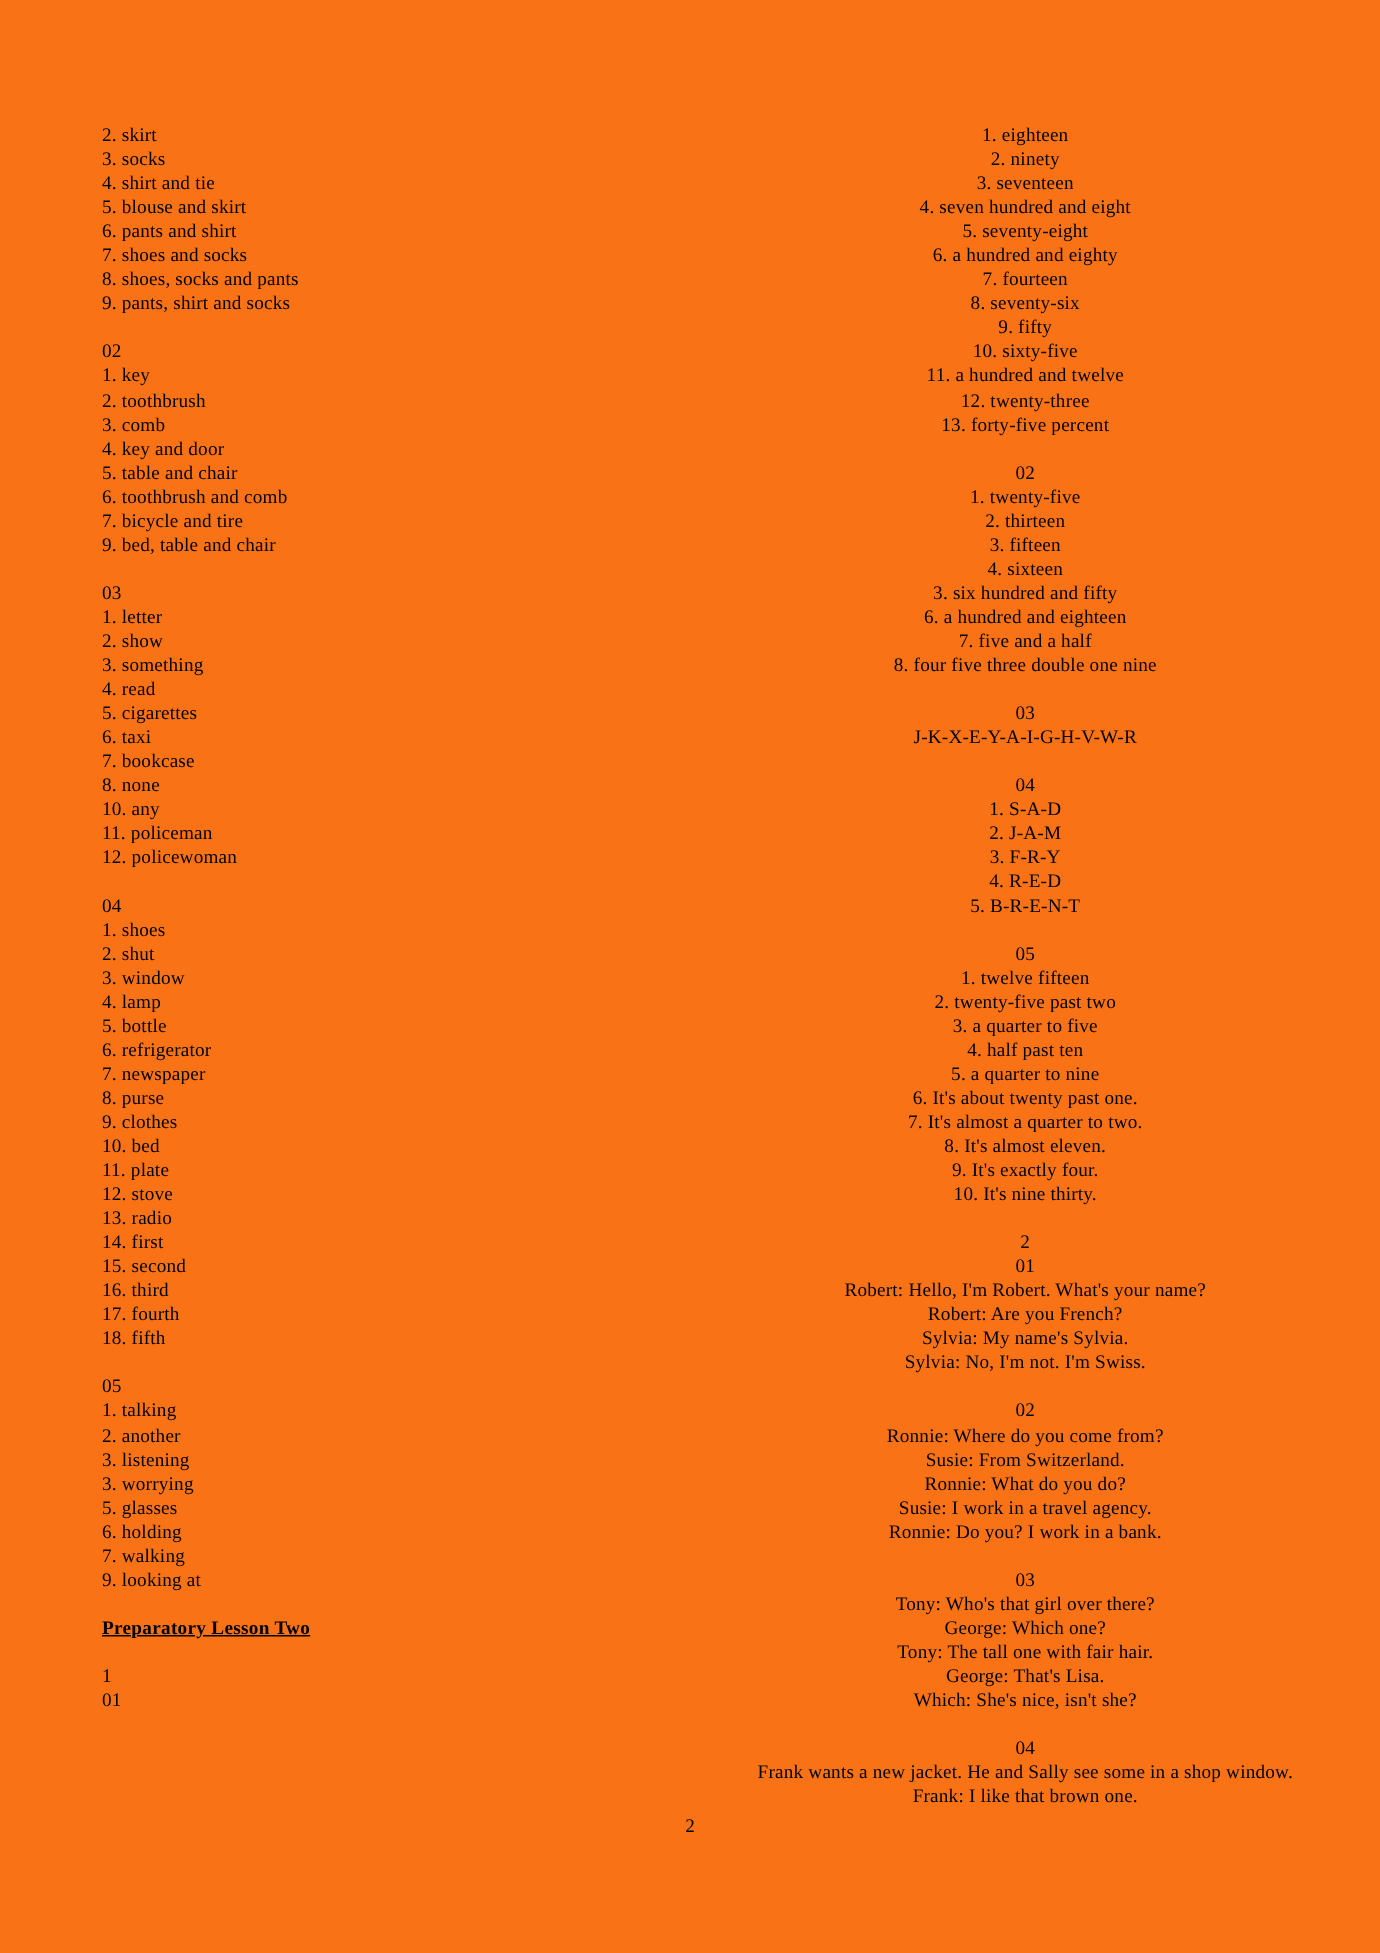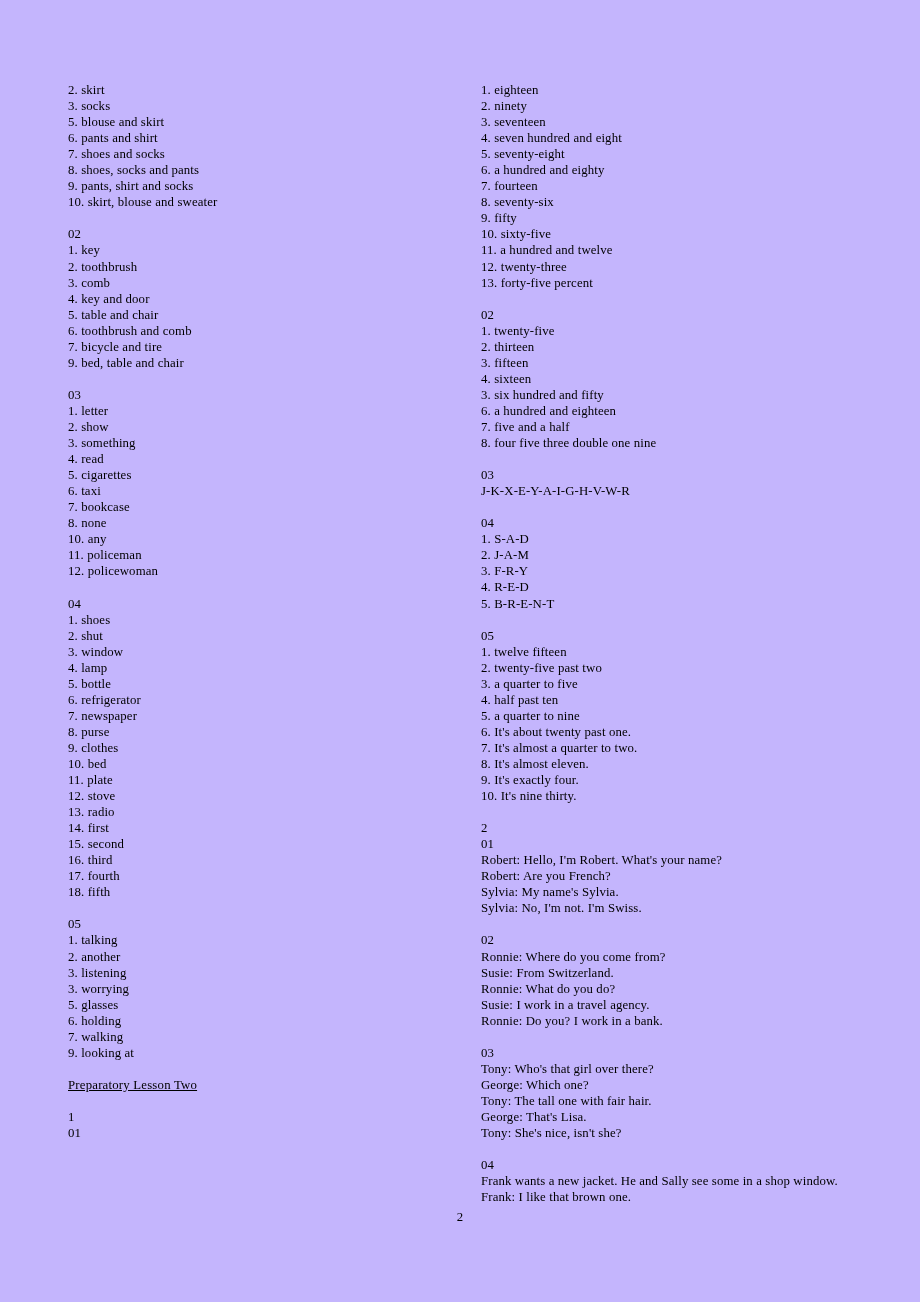--- a/index.html
+++ b/index.html
@@ -5,45 +5,45 @@
 <style>
   html, body {
     margin: 0;
     padding: 0;
     background: #ffffff;
   }
   .page {
     position: relative;
     width: 920px;
     height: 1302px;
-    background: #c4b5fd;
+    background: #f97316;
     overflow: hidden;
     font-family: "Liberation Serif", "DejaVu Serif", serif;
     color: #000000;
     -webkit-font-smoothing: antialiased;
   }
   .column {
     position: absolute;
     top: 82px;
     font-size: 12.8px;
     line-height: 16.05px;
   }
   .column.left  { left: 68px;  width: 395px; }
-  .column.right { left: 481px; width: 405px; }
+  .column.right { left: 481px; width: 405px; text-align: center; }
 
   .line {
     white-space: pre-wrap;
     min-height: 16.05px;
     letter-spacing: 0.01em;
   }
   .line.blank {
     min-height: 16.05px;
   }
   .line.heading {
-    font-weight: normal;
+    font-weight: bold;
     text-decoration: underline;
     letter-spacing: 0.2px;
   }
   .page-number {
     position: absolute;
     left: 0;
     right: 0;
     top: 1209px;
     text-align: center;
     font-family: "Liberation Serif", "DejaVu Serif", serif;
@@ -53,26 +53,26 @@
   }
 </style>
 </head>
 <body>
 
 <div class="page">
 
   <div class="column left" id="left-column">
       <div class="line">2. skirt</div>
       <div class="line">3. socks</div>
+      <div class="line">4. shirt and tie</div>
       <div class="line">5. blouse and skirt</div>
       <div class="line">6. pants and shirt</div>
       <div class="line">7. shoes and socks</div>
       <div class="line">8. shoes, socks and pants</div>
       <div class="line">9. pants, shirt and socks</div>
-      <div class="line">10. skirt, blouse and sweater</div>
       <div class="line blank">&nbsp;</div>
       <div class="line">02</div>
       <div class="line">1. key</div>
       <div class="line">2. toothbrush</div>
       <div class="line">3. comb</div>
       <div class="line">4. key and door</div>
       <div class="line">5. table and chair</div>
       <div class="line">6. toothbrush and comb</div>
       <div class="line">7. bicycle and tire</div>
       <div class="line">9. bed, table and chair</div>
@@ -185,21 +185,21 @@
       <div class="line">Susie: From Switzerland.</div>
       <div class="line">Ronnie: What do you do?</div>
       <div class="line">Susie: I work in a travel agency.</div>
       <div class="line">Ronnie: Do you? I work in a bank.</div>
       <div class="line blank">&nbsp;</div>
       <div class="line">03</div>
       <div class="line">Tony: Who's that girl over there?</div>
       <div class="line">George: Which one?</div>
       <div class="line">Tony: The tall one with fair hair.</div>
       <div class="line">George: That's Lisa.</div>
-      <div class="line">Tony: She's nice, isn't she?</div>
+      <div class="line">Which: She's nice, isn't she?</div>
       <div class="line blank">&nbsp;</div>
       <div class="line">04</div>
       <div class="line">Frank wants a new jacket. He and Sally see some in a shop window.</div>
       <div class="line">Frank: I like that brown one.</div>
     </div>
 
   <div class="page-number">2</div>
 
 </div>
 

